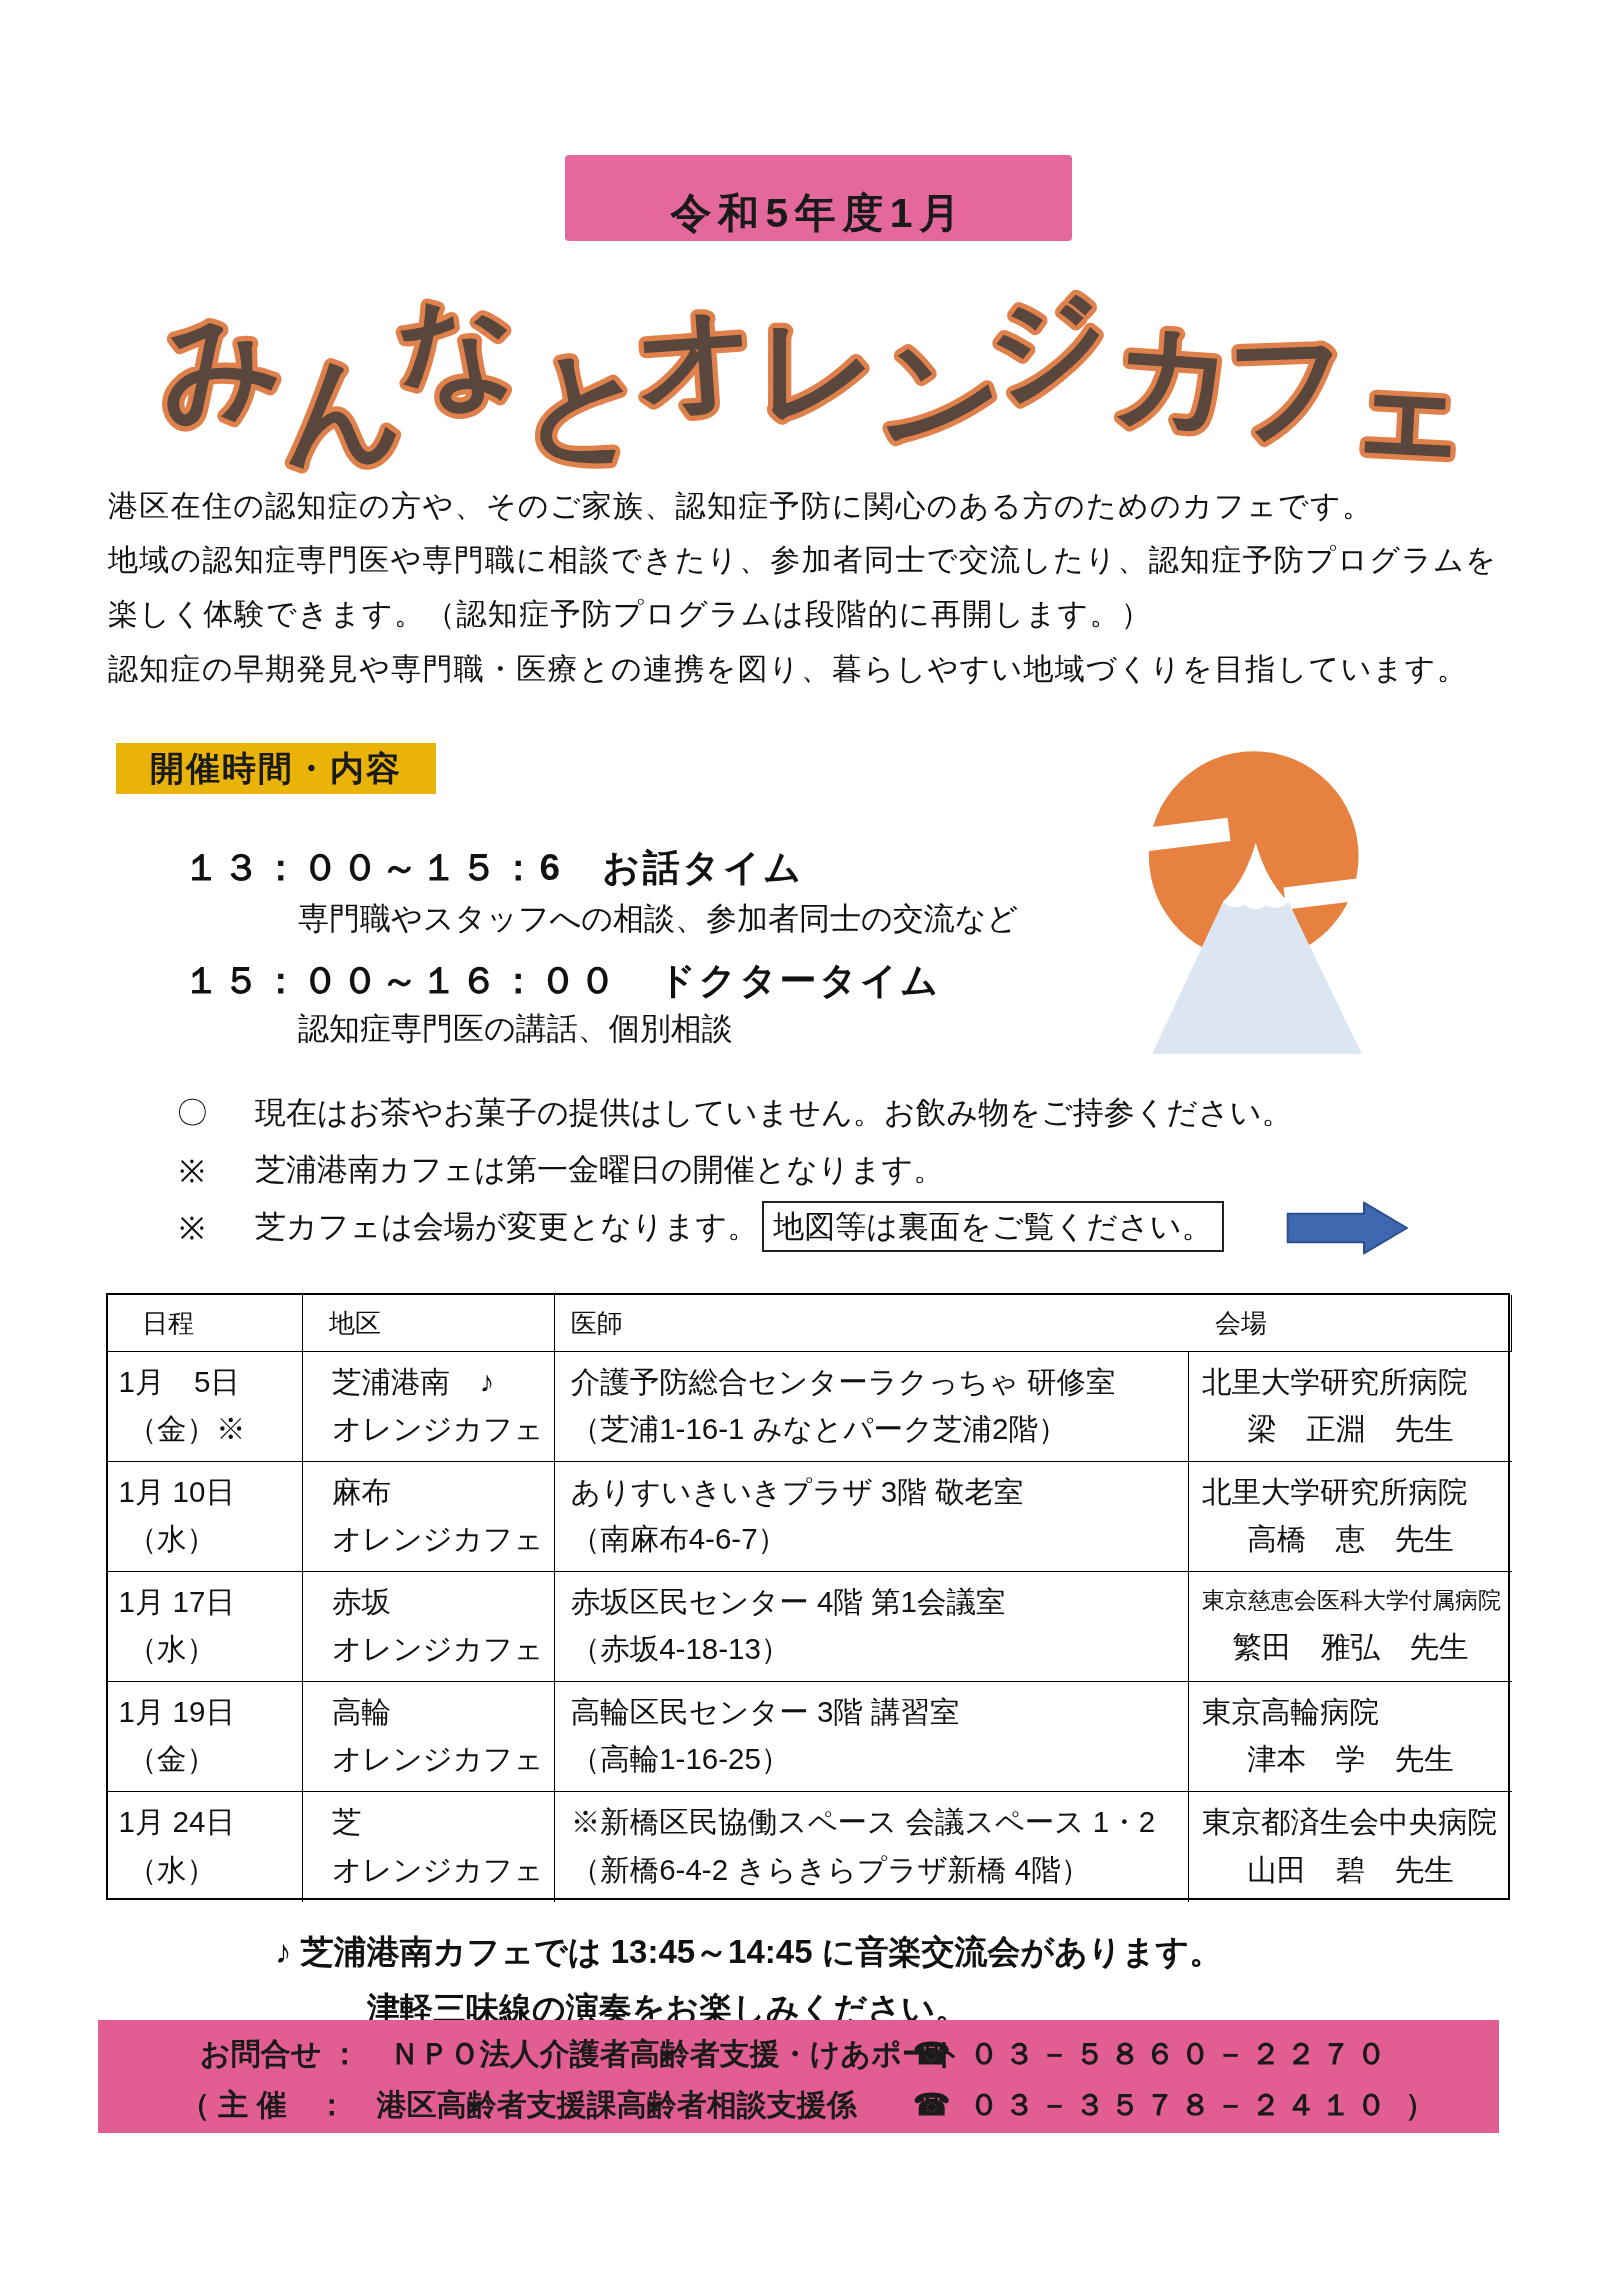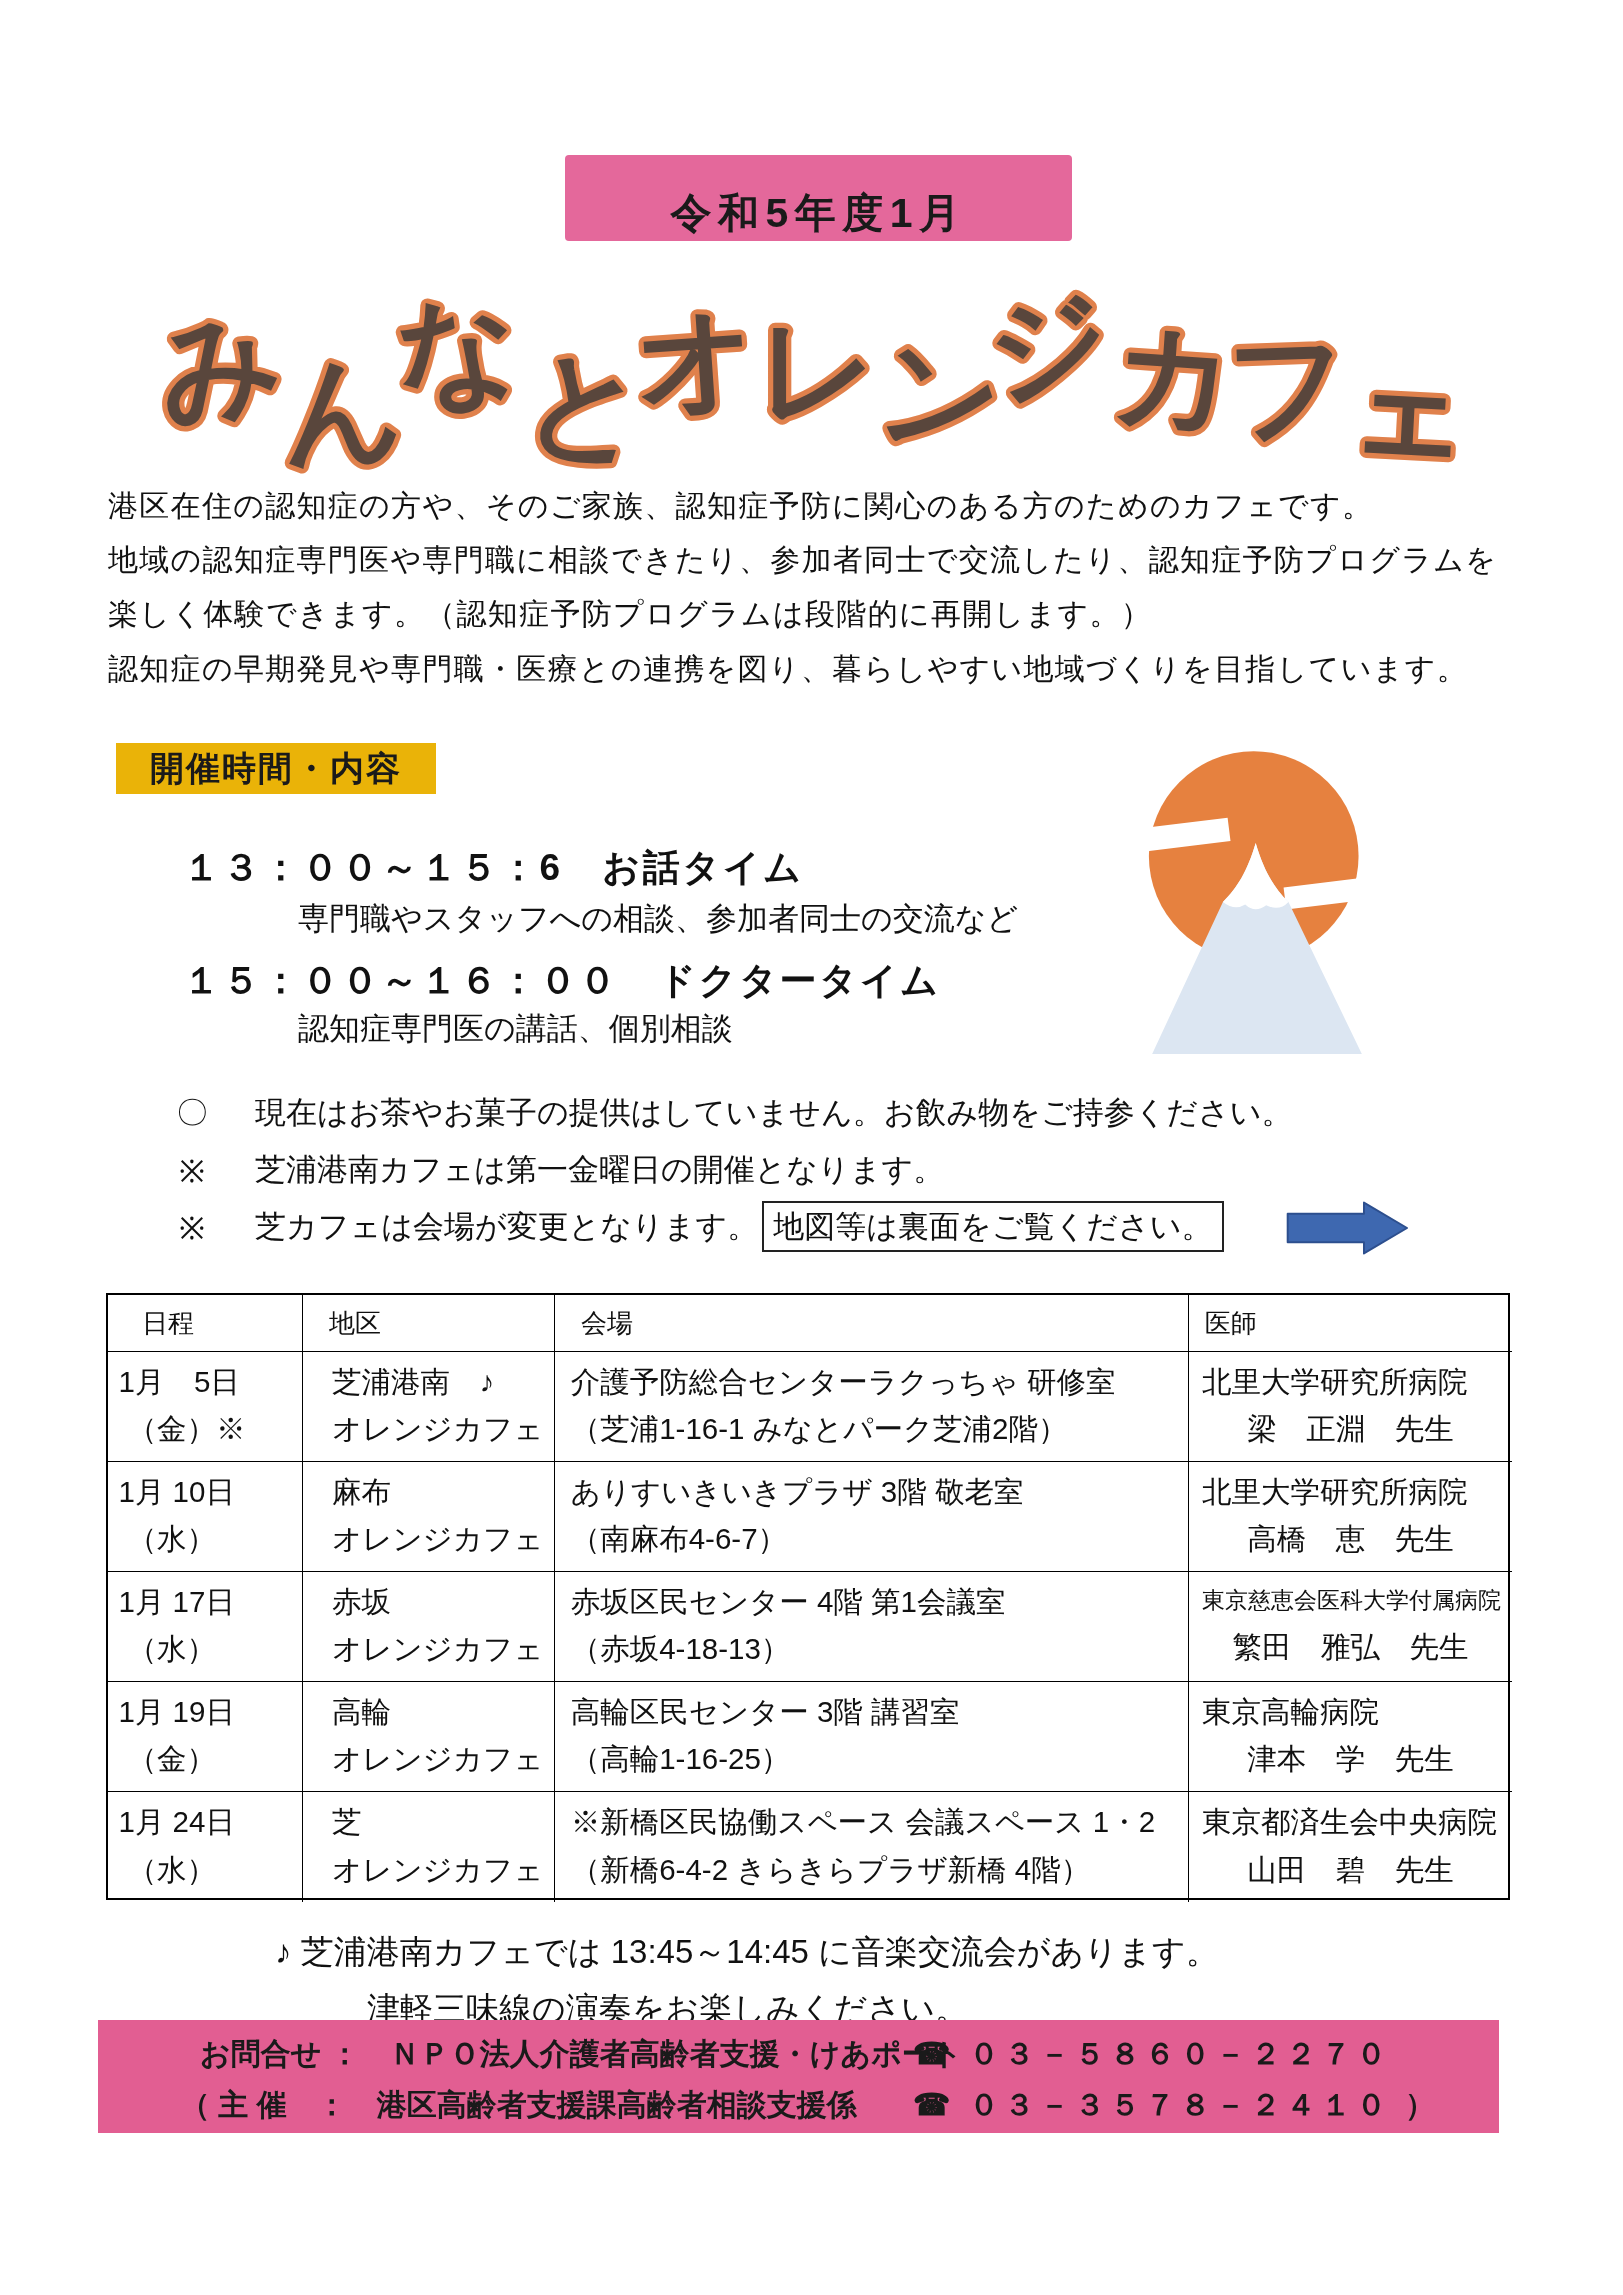--- a/index.html
+++ b/index.html
@@ -51,21 +51,21 @@
   .th.c3{ padding-left:26px; } .th.c4{ padding-left:15.7px; }
   .td{ display:flex; flex-direction:column; justify-content:space-around; padding:7.9px 0; font-size:29.5px; font-weight:500; }
   .td div{ white-space:nowrap; }
   .td.c1 .l1{ padding-left:10.5px; } .td.c1 .l2{ padding-left:19.6px; }
   .td.c2 .l1{ padding-left:29px; } .td.c2 .l2{ padding-left:29px; }
   .td.c3 .l1{ padding-left:15.7px; } .td.c3 .l2{ padding-left:15.7px; }
   .td.c4 .l1{ padding-left:13px; } .td.c4 .l2{ text-align:center; }
   .td .sm{ font-size:23px; }
 
   
-  .footnote-line{ font-size:33px; font-weight:400; white-space:nowrap; }
+  .footnote-line{ font-size:33px; font-weight:700; white-space:nowrap; }
 
   
   .footer-bar{
     left:98px; top:2020px; width:1401px; height:113px; background:#e25e92;
   }
   .footer-bar span{ position:absolute; font-size:30px; font-weight:700; color:#1a1a1a; white-space:nowrap;}
   .fp{ letter-spacing:5.2px; }
 </style>
 </head>
 <body>
@@ -118,22 +118,22 @@
     <span class="map-note-box">地図等は裏面をご覧ください。</span>
   </div>
 
   <svg class="abs" style="left:1284px;top:1198px;" width="128" height="60" viewBox="0 0 195 92">
     <polygon points="5,24 122,24 122,7 188,46 122,85 122,68 5,68" fill="#3e68b0" stroke="#2d4f8e" stroke-width="3" stroke-linejoin="round"></polygon>
   </svg>
 
   <div class="abs schedule-table">
     <div class="cell th c1">日程</div>
     <div class="cell th c2">地区</div>
+    <div class="cell th c4 lastcol">医師</div>
     <div class="cell th c3">会場</div>
-    <div class="cell th c4 lastcol">医師</div>
 
     <div class="cell td c1">
       <div class="l1">1月　5日</div>
       <div class="l2">（金）※</div>
     </div>
     <div class="cell td c2">
       <div class="l1">芝浦港南　♪</div>
       <div class="l2">オレンジカフェ</div>
     </div>
     <div class="cell td c3">

